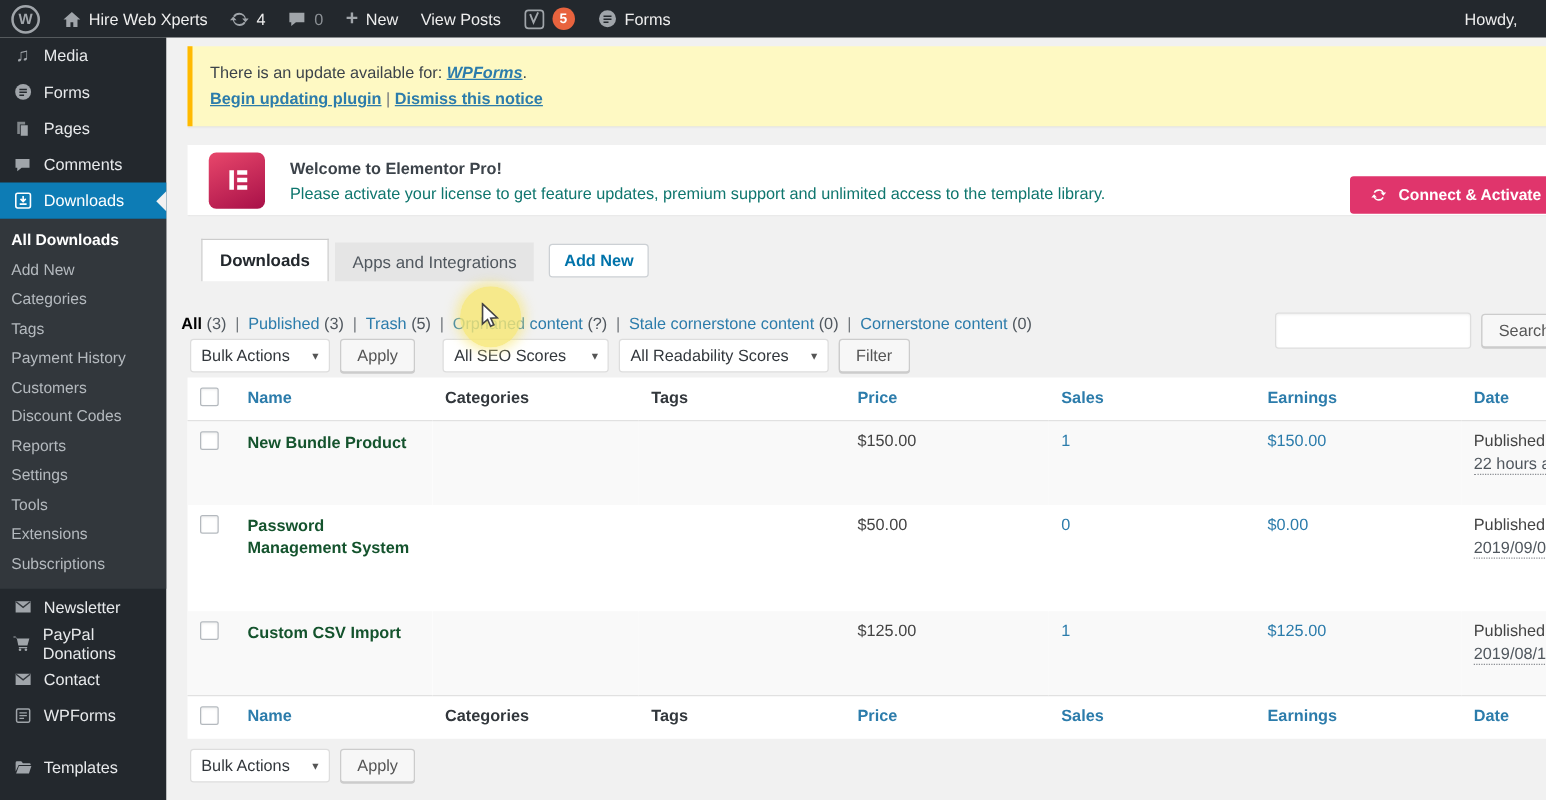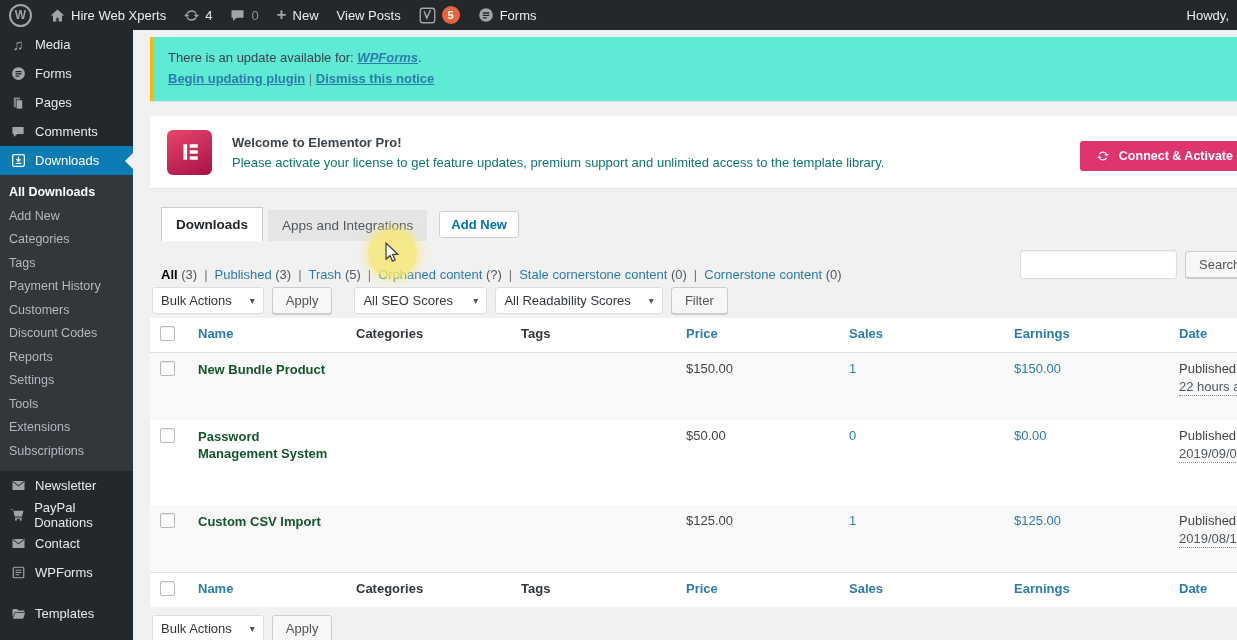--- a/index.html
+++ b/index.html
@@ -9,58 +9,58 @@
   
   #adminbar{position:absolute;top:0;left:0;right:0;height:30px;background:#23282d;display:flex;
             align-items:center;color:#eee;font-size:13px;z-index:50}
   .ab-item{display:flex;align-items:center;gap:6px;padding:0 9px;height:100%;cursor:pointer;white-space:nowrap}
   .ab-icon{color:#a0a5aa;display:flex;align-items:center}
   .wplogo{width:19px;height:19px;border-radius:50%;border:2px solid #a0a5aa;color:#a0a5aa;font-weight:bold;
           font-size:12px;display:flex;align-items:center;justify-content:center;line-height:1}
   .dim{color:#8b9095}
   .yoast-badge{background:#e8633e;color:#fff;border-radius:50%;width:18px;height:18px;display:flex;
                align-items:center;justify-content:center;font-size:11px;font-weight:bold}
-  #howdy{margin-left:auto;padding-right:8px}
+  #howdy{margin-left:auto;padding-right:23px}
   
   #sidebar{position:absolute;top:30px;left:0;bottom:0;width:133px;background:#23282d;z-index:40;font-size:13px}
   .mi{display:flex;align-items:center;gap:8px;height:29px;padding-left:9px;color:#e8eaec;cursor:pointer}
   .mi .ico{width:18px;color:#a0a5aa;display:flex;justify-content:center;align-items:center;font-size:15px}
   .mi.active{background:#0d7cb5;color:#fff;position:relative}
   .mi.active .ico{color:#fff}
   .mi.active:after{content:"";position:absolute;right:0;top:50%;margin-top:-8px;border:8px solid transparent;
                    border-right-color:#f1f1f1}
   #submenu{background:#32373c;padding:6px 0 8px}
   .smi{padding:4px 4px 4px 9px;color:#b4b9be;font-size:12.5px;line-height:15.5px;cursor:pointer}
   .smi.current{color:#fff;font-weight:bold}
   .side-gap{height:12px}
   
   #content{margin-left:133px;padding-top:30px}
-  .notice{margin:7px 0 0 17px;background:#5eead4;border-left:4px solid #ffb900;
+  .notice{margin:7px 0 0 17px;background:#fef9c3;border-left:4px solid #ffb900;
           box-shadow:0 1px 1px rgba(0,0,0,.05);padding:7px 14px 9px;font-size:13px;color:#3c434a}
   .notice p{margin:6px 0}
   .notice a{color:#2c7cab;text-decoration:underline;font-weight:600}
   .plugin-link{font-style:italic;font-weight:bold}
-  .banner{margin:15px 0 0 17px;background:#fff;height:72px;display:flex;align-items:center;
+  .banner{margin:15px 0 0 17px;background:#fff;height:56px;display:flex;align-items:center;
           padding-left:17px;box-shadow:0 1px 1px rgba(0,0,0,.05);position:relative}
   .el-logo{width:45px;height:45px;border-radius:6px;background:linear-gradient(155deg,#e8476b 0%,#a81048 100%);
            display:flex;align-items:center;justify-content:center;margin-right:20px;flex:none}
   .banner-title{font-size:13px;font-weight:bold;color:#3c434a;margin-bottom:5px}
   .banner-sub{font-size:13px;color:#0f766e}
   .cta-btn{position:absolute;right:-22px;top:25px;background:#e0356c;color:#fff;font-weight:bold;
            font-size:12.5px;border:none;border-radius:3px;padding:8px 26px 8px 16px;display:flex;gap:9px;
            align-items:center;cursor:pointer}
   
   .tabs{margin:20px 0 0 28px;display:flex;align-items:flex-end;gap:5px;height:33px}
   .tab{padding:8px 14px;font-size:13.5px;cursor:pointer;white-space:nowrap}
   .tab.active{background:#fff;border:1px solid #ccc;border-bottom:none;font-weight:bold;color:#23282d;padding:9px 14px}
   .tab.inactive{background:#e5e5e5;color:#50575e}
   .add-new{margin:0 0 3px 7px;background:#fff;border:1px solid #ccd0d4;border-radius:3px;color:#0073aa;
            font-size:13px;font-weight:600;padding:5px 11px;cursor:pointer;white-space:nowrap}
   
-  .views{margin:26px 0 0 28px;font-size:13px;display:flex;gap:7px;align-items:center;white-space:nowrap}
+  .views{margin:26px 0 0 12px;font-size:13px;display:flex;gap:7px;align-items:center;white-space:nowrap}
   .vlink{color:#2c7cab}
   .vlink.current{color:#000;font-weight:bold}
   .cnt{color:#50575e}
   .vsep{color:#72777c}
   
   .search{position:absolute;top:250px;left:1020px;display:flex;gap:8px;z-index:10;align-items:center}
   .search input{width:143px;height:27px;border:1px solid #ddd;border-radius:3px;background:#fff;
                 box-shadow:inset 0 1px 2px rgba(0,0,0,.06);outline:none;font-size:13px;padding:0 6px}
   .btn{background:#f7f7f7;border:1px solid #ccc;border-radius:3px;color:#555;font-size:13px;
        padding:5px 13px;cursor:pointer;box-shadow:0 1px 0 #ccc;white-space:nowrap}

